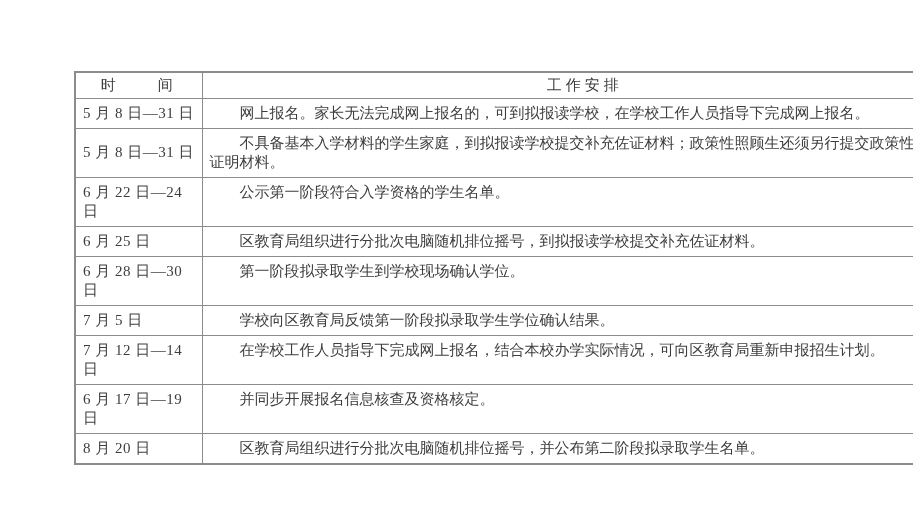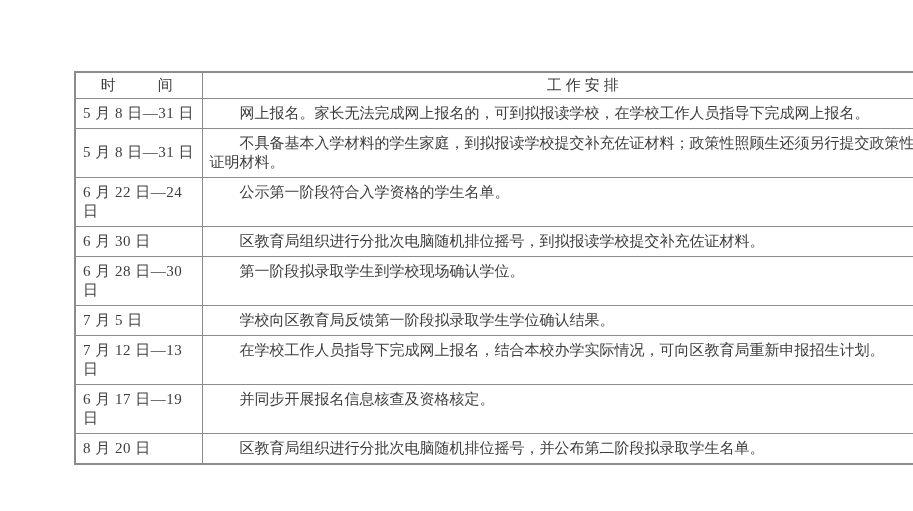--- a/index.html
+++ b/index.html
@@ -76,36 +76,36 @@
     <td class="work-cell">不具备基本入学材料的学生家庭，到拟报读学校提交补充佐证材料；政策性照顾生还须另行提交政策性照顾生证明材料。</td>
   </tr>
 
 
   <tr class="schedule-row">
     <td class="time-cell">6 月 22 日—24 日</td>
     <td class="work-cell">公示第一阶段符合入学资格的学生名单。</td>
   </tr>
 
   <tr class="schedule-row">
-    <td class="time-cell">6 月 30 日</td>
+    <td class="time-cell">6 月 25 日</td>
     <td class="work-cell">区教育局组织进行分批次电脑随机排位摇号，到拟报读学校提交补充佐证材料。</td>
   </tr>
 
   <tr class="schedule-row">
     <td class="time-cell">6 月 28 日—30 日</td>
     <td class="work-cell">第一阶段拟录取学生到学校现场确认学位。</td>
   </tr>
 
   <tr class="schedule-row">
     <td class="time-cell">7 月 5 日</td>
     <td class="work-cell">学校向区教育局反馈第一阶段拟录取学生学位确认结果。</td>
   </tr>
 
   <tr class="schedule-row">
-    <td class="time-cell">7 月 12 日—13 日</td>
+    <td class="time-cell">7 月 12 日—14 日</td>
     <td class="work-cell">在学校工作人员指导下完成网上报名，结合本校办学实际情况，可向区教育局重新申报招生计划。</td>
   </tr>
 
 
 
   <tr class="schedule-row">
     <td class="time-cell">6 月 17 日—19 日</td>
     <td class="work-cell">并同步开展报名信息核查及资格核定。</td>
   </tr>
 

